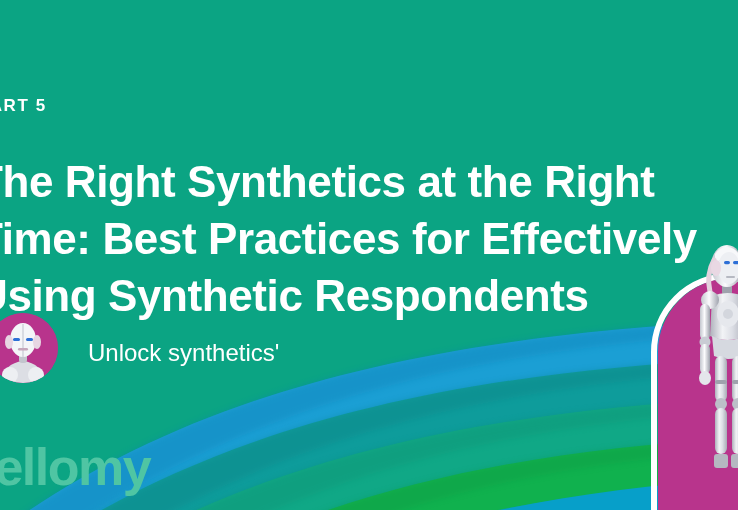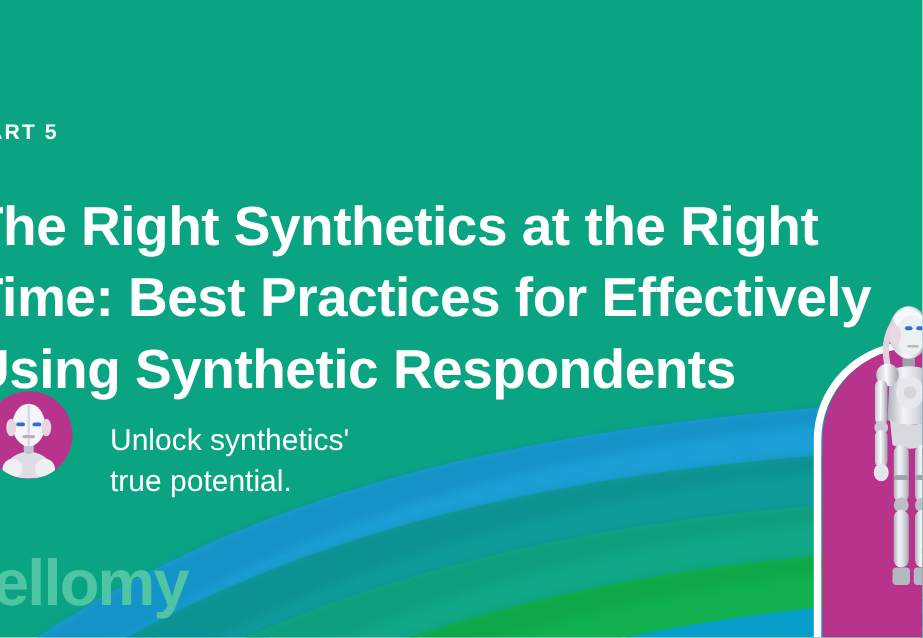--- a/index.html
+++ b/index.html
@@ -63,20 +63,21 @@
   
   #subtitle {
     position: absolute;
     left: 88px;
     top: 336px;
     color: #ffffff;
     font-size: 24px;
     font-weight: 400;
     line-height: 33px;
     white-space: nowrap;
+    text-align: center;
   }
   #subtitle .sub-line { display: block; }
 
   
   #avatar {
     position: absolute;
     left: -12px;
     top: 313px;
     width: 70px;
     height: 70px;
@@ -236,18 +237,17 @@
 
       <rect x="30" y="35" width="10" height="2.5" rx="1.2" fill="#C6A7BC"></rect>
 
       <ellipse cx="21" cy="29" rx="4" ry="7" fill="#E7D6E2"></ellipse>
       <ellipse cx="49" cy="29" rx="4" ry="7" fill="#E7D6E2"></ellipse>
     </svg>
   </div>
 
   <div id="subtitle">
     <span class="sub-line">Unlock synthetics'</span>
-    <span class="sub-line">true potential.</span>
   </div>
 
   <div id="logo">Tellomy</div>
 
 </div>
 
 </body></html>

